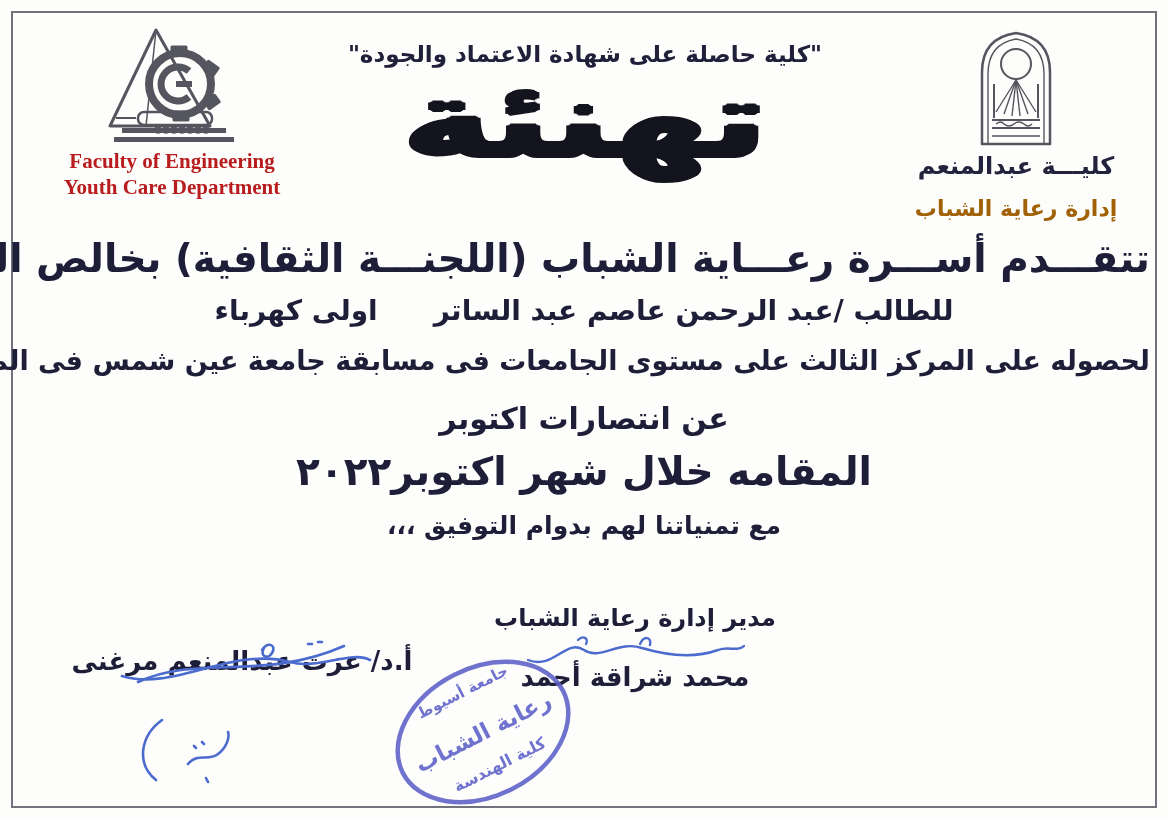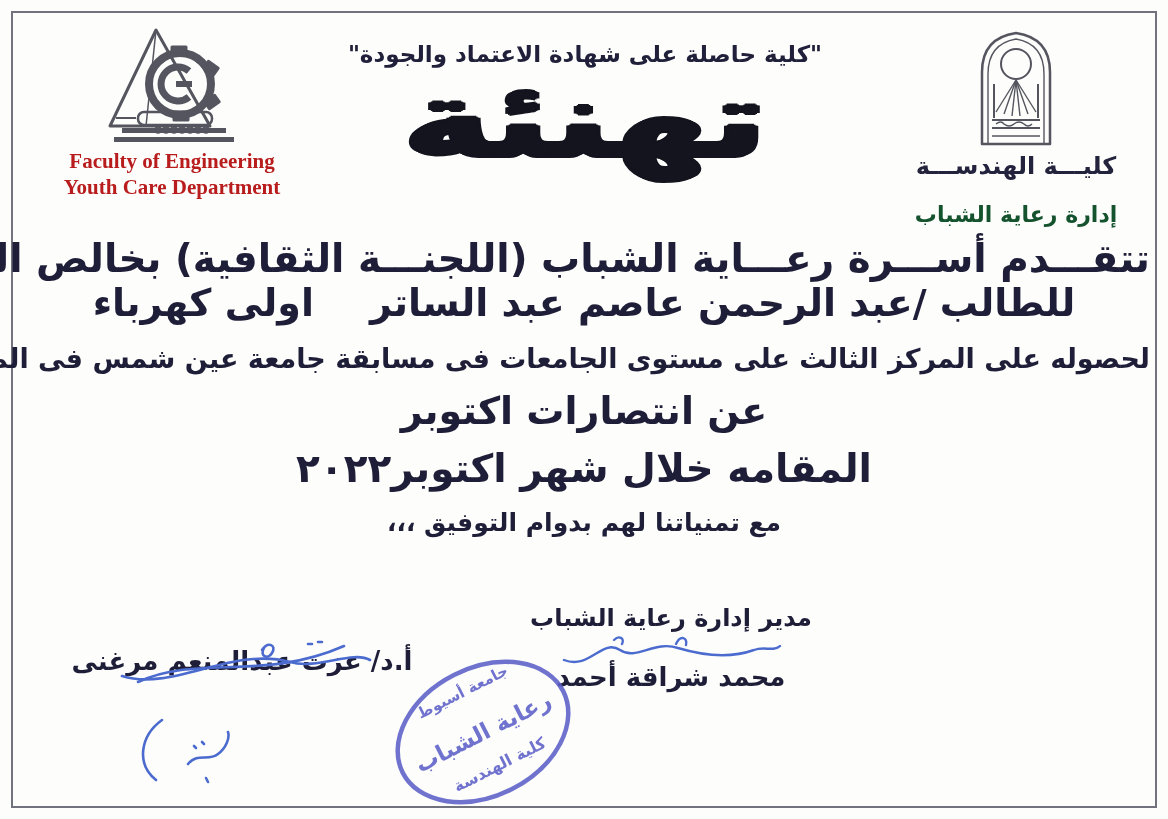--- a/index.html
+++ b/index.html
@@ -18,42 +18,42 @@
   .quote{direction:rtl;font-weight:bold;font-size:23px;margin-top:7px;color:#20203a;white-space:nowrap;}
   .big-title{
     direction:rtl;font-weight:bold;font-size:104px;line-height:1.02;margin-top:0;color:#14141f;
     transform:scaleX(1.42);transform-origin:50% 50%;
     text-shadow:2px 0 currentColor,-2px 0 currentColor,0 2px currentColor,0 -2px currentColor,
                 1px 1px currentColor,-1px -1px currentColor,1px -1px currentColor,-1px 1px currentColor,
                 3px 0 currentColor,-3px 0 currentColor;
   }
   .hdr-right{position:absolute;right:44px;top:24px;width:216px;text-align:center;direction:rtl;}
   .hdr-right .caption1{font-weight:bold;font-size:24px;color:#23233d;margin-top:4px;}
-  .hdr-right .caption2{font-weight:bold;font-size:22px;color:#14532d;margin-top:22px;}
+  .hdr-right .caption2{font-weight:bold;font-size:22px;color:#a16207;margin-top:16px;}
   .logo-svg{display:block;margin:0 auto;}
 
   
   .body-text{position:absolute;top:236px;left:18px;right:18px;direction:rtl;text-align:center;}
   .body-text > div{white-space:nowrap;font-weight:bold;}
   .l1{font-size:39px;}
-  .l2{font-size:38px;}
+  .l2{font-size:28px;margin-top:13px;}
   .l2 .gap{display:inline-block;width:56px;}
   .l3{font-size:27px;margin-top:18px;}
-  .l4{font-size:38px;margin-top:15px;}
+  .l4{font-size:30px;margin-top:25px;}
   .l5{font-size:39px;margin-top:13px;}
   .l6{font-size:25px;margin-top:17px;}
 
   
   .sig-col{position:absolute;text-align:center;direction:rtl;}
   .sig-title{font-weight:bold;white-space:nowrap;}
   .sig-name{font-weight:bold;white-space:nowrap;}
   .sig-right{right:64px;top:608px;width:200px;}
   .sig-right .sig-title{font-size:24px;}
   .sig-right .sig-name{font-size:23px;margin-top:-6px;}
-  .sig-mid{left:516px;top:604px;width:310px;}
+  .sig-mid{left:480px;top:604px;width:310px;}
   .sig-mid .sig-title{font-size:24px;}
   .sig-mid .sig-name{font-size:26px;margin-top:-8px;}
   .sig-left{left:42px;top:612px;width:400px;}
   .sig-left .sig-title{font-size:25px;}
   .sig-left .sig-name{font-size:26px;margin-top:2px;}
   .handwriting{display:block;margin:0 auto;}
   .sig-left .big-sign{position:absolute;left:70px;top:24px;}
   .sig-left .sig-name{margin-top:34px;}
 
   .stamp{position:absolute;left:383px;top:640px;width:210px;height:190px;opacity:.88;}
@@ -115,21 +115,21 @@
           <path d="M46 56 L50 92"></path>
             <path d="M46 56 L58 90"></path>
             <path d="M46 56 L66 88"></path>
         </g>
         <path d="M24 60 v34 M68 60 v34" stroke-width="2"></path>
         <path d="M22 96 h48 M22 104 h48" stroke-width="2"></path>
         <path d="M26 100 q5 -4 8 0 q5 4 10 0 q5 -4 10 0 q4 4 8 0" stroke-width="1.4"></path>
         <path d="M22 112 h48" stroke-width="1.6"></path>
       </g>
     </svg>
-    <div class="caption1">كليـــة الهندســـة</div>
+    <div class="caption1">كليـــة عبدالمنعم</div>
     <div class="caption2">إدارة رعاية الشباب</div>
   </div>
 
   <div class="body-text">
     <div class="l1">تتقـــدم أســـرة رعـــاية الشباب (اللجنـــة الثقافية) بخالص التهنئة والتقدير</div>
     <div class="l2">
       <span>للطالب /عبد الرحمن عاصم عبد الساتر</span><span class="gap"></span><span>اولى كهرباء</span>
     </div>
     <div class="l3">لحصوله على المركز الثالث  على مستوى الجامعات فى مسابقة جامعة عين شمس فى المقال</div>
     <div class="l4">عن انتصارات اكتوبر</div>

